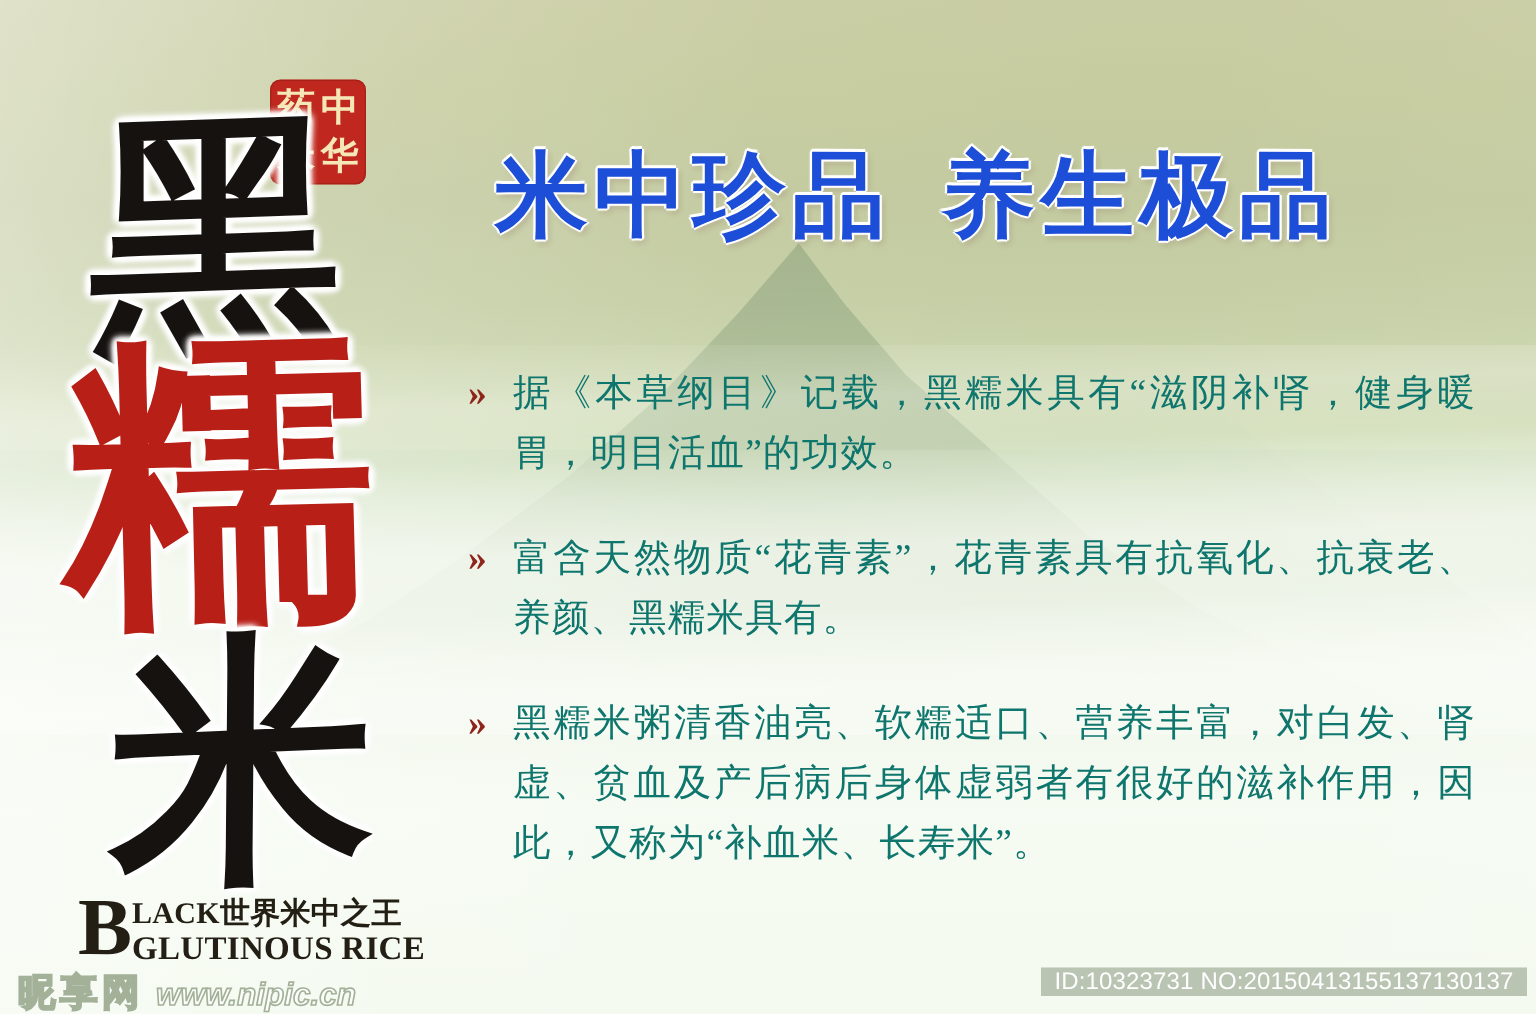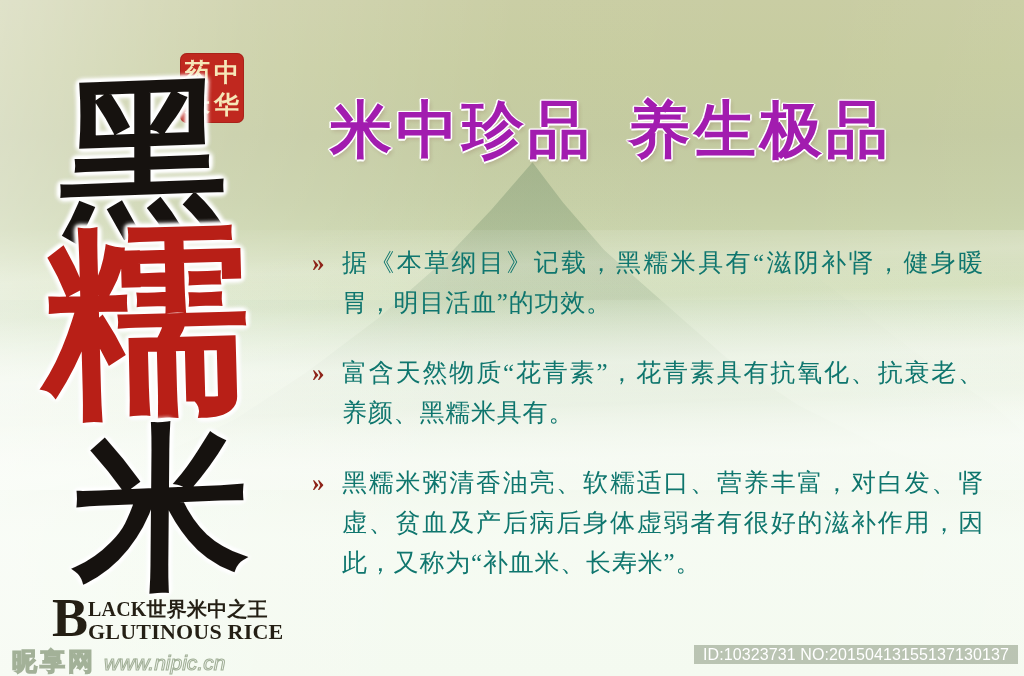--- a/index.html
+++ b/index.html
@@ -226,21 +226,21 @@
   #brand-line-2 { font-size: 22px; }
 
   
   #headline {
     position: absolute;
     left: 330px;
     top: 88px;
     font-family: "Liberation Serif", "DejaVu Serif", serif;
     font-size: 62px;
     font-weight: 700;
-    color: #a21caf;
+    color: #1d4ed8;
     letter-spacing: 4px;
     white-space: nowrap;
     text-shadow:
       0 0 3px #ffffff,
       1.5px 0 0 #ffffff, -1.5px 0 0 #ffffff,
       0 1.5px 0 #ffffff, 0 -1.5px 0 #ffffff,
       1px 1px 0 #ffffff, -1px -1px 0 #ffffff,
       2px 3px 4px rgba(90,30,20,0.18);
   }
   #headline .hl-gap { display: inline-block; width: 34px; }
@@ -292,21 +292,21 @@
     font-weight: 700;
     letter-spacing: 3px;
     color: rgba(255,255,255,0.85);
     -webkit-text-stroke: 1.4px #9aa98f;
     text-shadow: 0 1px 0 rgba(255,255,255,0.6);
   }
   #nipic-url-mark {
     margin-left: 8px;
     font-family: "Liberation Sans", "DejaVu Sans", sans-serif;
     font-size: 21px;
-    font-weight: 400;
+    font-weight: 700;
     font-style: italic;
     color: rgba(255,255,255,0.85);
     -webkit-text-stroke: 1.1px #9aa98f;
   }
   #id-badge {
     position: absolute;
     right: 6px;
     top: 645px;
     background: rgba(150,163,140,0.62);
     color: #ffffff;

